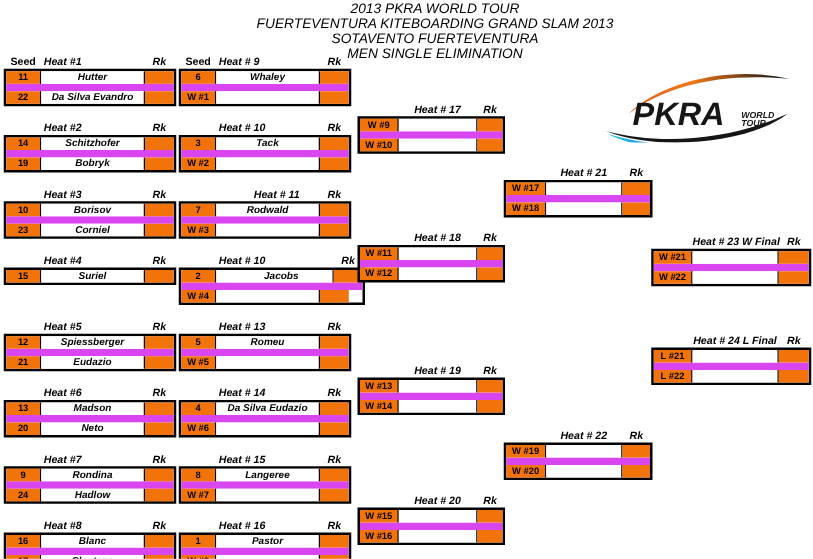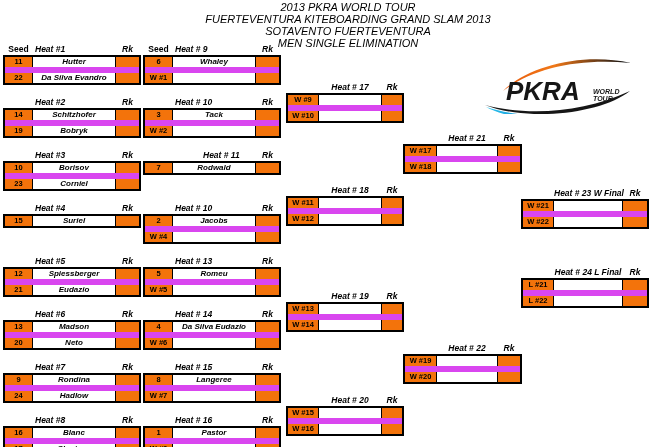--- a/index.html
+++ b/index.html
@@ -254,32 +254,37 @@
 
       <span class="title-h" style="left: 32px; width: 82px; text-align: left; margin-left: 28px;">Heat # 11</span>
       <span class="rk-h" style="width: 27px;">Rk</span>
     </div>
     <div class="heat-body">
       <div class="h-row">
         <span class="lbl" style="width: 27px;">7</span>
         <span class="nm" style="width: 82px;">Rodwald</span>
         <span class="rk" style="width: 23px;"></span>
       </div>
+      <div class="h-row">
+        <span class="lbl" style="width: 27px;">W #3</span>
+        <span class="nm" style="width: 82px;"></span>
+        <span class="rk" style="width: 23px;"></span>
+      </div>
     </div>
   </div>
     <div class="heat" style="left: 143px; top: 203px;">
     <div class="heat-head">
 
       <span class="title-h" style="left: 32px; width: 82px; text-align: left;">Heat # 10</span>
       <span class="rk-h" style="width: 27px;">Rk</span>
     </div>
     <div class="heat-body">
       <div class="h-row">
         <span class="lbl" style="width: 27px;">2</span>
-        <span class="nm" style="width: 82px;">Jacobs</span>
+        <span class="nm" style="width: 82px; padding-left: 11px;">Jacobs</span>
         <span class="rk" style="width: 23px;"></span>
       </div>
       <div class="h-row">
         <span class="lbl" style="width: 27px;">W #4</span>
         <span class="nm" style="width: 82px;"></span>
         <span class="rk" style="width: 23px;"></span>
       </div>
     </div>
   </div>
     <div class="heat" style="left: 143px; top: 256px;">

